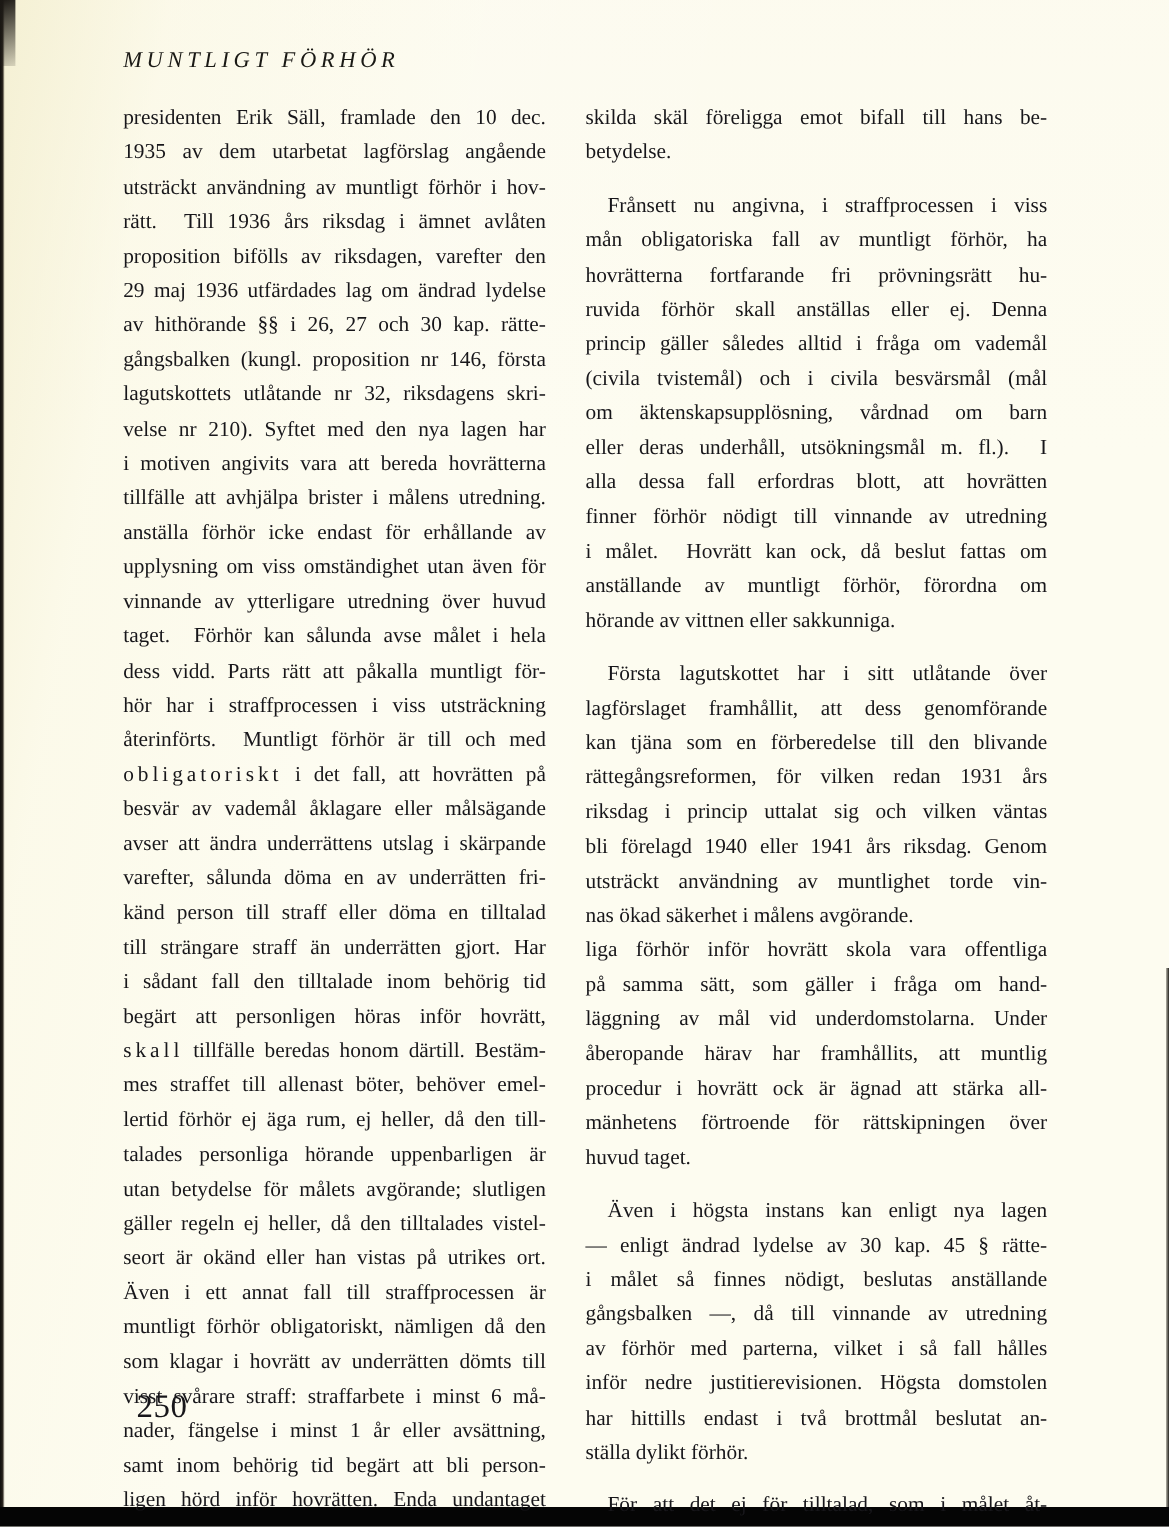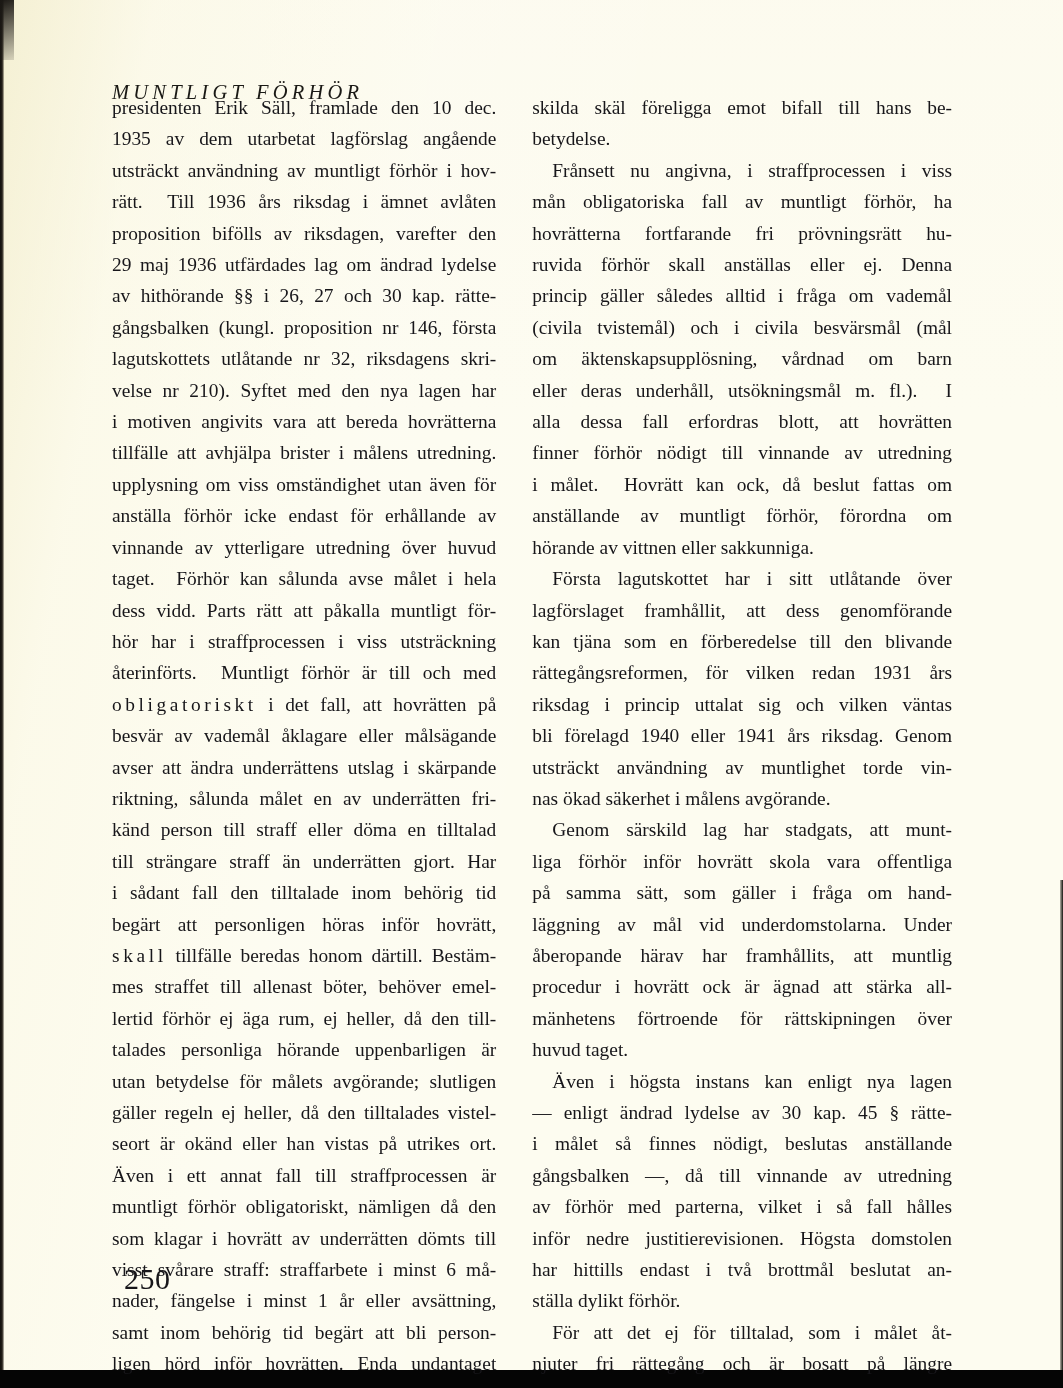--- a/index.html
+++ b/index.html
@@ -53,21 +53,20 @@
 
   .running-head {
     position: absolute;
     left: 112px;
     top: 44px;
     font-style: italic;
     font-size: 20.5px;
     letter-spacing: 4.2px;
     white-space: nowrap;
     color: #1a1915;
-    margin-top: 37px;
   }
 
   .columns {
     position: absolute;
     left: 112px;
     top: 92px;
     width: 840px;
     display: flex;
     gap: 0;
   }
@@ -89,21 +88,21 @@
   }
 
   
   .ln {
     display: block;
     text-align: justify;
     text-align-last: justify;
     white-space: pre-wrap;
   }
   .ln.last { text-align-last: left; }
-  .ln.ind { text-indent: 20px; }
+  .ln.ind { text-indent: 20px; margin-top: 17px; }
 
   .sp { letter-spacing: 3.6px; }
 
   .folio {
     position: absolute;
     left: 124px;
     top: 1262px;
     font-size: 30px;
     color: #17161a;
     letter-spacing: 0.5px;
@@ -130,31 +129,31 @@
           <span class="ln">utsträckt användning av muntligt förhör i hov-</span>
           <span class="ln">rätt.  Till 1936 års riksdag i ämnet avlåten</span>
           <span class="ln">proposition bifölls av riksdagen, varefter den</span>
           <span class="ln">29 maj 1936 utfärdades lag om ändrad lydelse</span>
           <span class="ln">av hithörande §§ i 26, 27 och 30 kap. rätte-</span>
           <span class="ln">gångsbalken (kungl. proposition nr 146, första</span>
           <span class="ln">lagutskottets utlåtande nr 32, riksdagens skri-</span>
           <span class="ln">velse nr 210). Syftet med den nya lagen har</span>
           <span class="ln">i motiven angivits vara att bereda hovrätterna</span>
           <span class="ln">tillfälle att avhjälpa brister i målens utredning.</span>
+          <span class="ln">anställa förhör icke endast för erhållande av</span>
           <span class="ln">upplysning om viss omständighet utan även för</span>
-          <span class="ln">anställa förhör icke endast för erhållande av</span>
           <span class="ln">vinnande av ytterligare utredning över huvud</span>
           <span class="ln">taget.  Förhör kan sålunda avse målet i hela</span>
           <span class="ln">dess vidd. Parts rätt att påkalla muntligt för-</span>
           <span class="ln">hör har i straffprocessen i viss utsträckning</span>
           <span class="ln">återinförts.  Muntligt förhör är till och med</span>
           <span class="ln"><span class="sp">obligatoriskt</span> i det fall, att hovrätten på</span>
           <span class="ln">besvär av vademål åklagare eller målsägande</span>
           <span class="ln">avser att ändra underrättens utslag i skärpande</span>
-          <span class="ln">riktning, sålunda målet en av underrätten fri-</span>
+          <span class="ln">varefter, sålunda döma en av underrätten fri-</span>
           <span class="ln">känd person till straff eller döma en tilltalad</span>
           <span class="ln">till strängare straff än underrätten gjort. Har</span>
           <span class="ln">i sådant fall den tilltalade inom behörig tid</span>
           <span class="ln">begärt att personligen höras inför hovrätt,</span>
           <span class="ln"><span class="sp">skall</span> tillfälle beredas honom därtill. Bestäm-</span>
           <span class="ln">mes straffet till allenast böter, behöver emel-</span>
           <span class="ln">lertid förhör ej äga rum, ej heller, då den till-</span>
           <span class="ln">talades personliga hörande uppenbarligen är</span>
           <span class="ln">utan betydelse för målets avgörande; slutligen</span>
           <span class="ln">gäller regeln ej heller, då den tilltalades vistel-</span>
@@ -192,21 +191,20 @@
           <span class="ln ind">Första lagutskottet har i sitt utlåtande över</span>
           <span class="ln">lagförslaget framhållit, att dess genomförande</span>
           <span class="ln">kan tjäna som en förberedelse till den blivande</span>
           <span class="ln">rättegångsreformen, för vilken redan 1931 års</span>
           <span class="ln">riksdag i princip uttalat sig och vilken väntas</span>
           <span class="ln">bli förelagd 1940 eller 1941 års riksdag. Genom</span>
           <span class="ln">utsträckt användning av muntlighet torde vin-</span>
           <span class="ln last">nas ökad säkerhet i målens avgörande.</span>
         </p>
         <p>
-          <span class="ln ind">Genom särskild lag har stadgats, att munt-</span>
           <span class="ln">liga förhör inför hovrätt skola vara offentliga</span>
           <span class="ln">på samma sätt, som gäller i fråga om hand-</span>
           <span class="ln">läggning av mål vid underdomstolarna. Under</span>
           <span class="ln">åberopande härav har framhållits, att muntlig</span>
           <span class="ln">procedur i hovrätt ock är ägnad att stärka all-</span>
           <span class="ln">mänhetens förtroende för rättskipningen över</span>
           <span class="ln last">huvud taget.</span>
         </p>
         <p>
           <span class="ln ind">Även i högsta instans kan enligt nya lagen</span>

